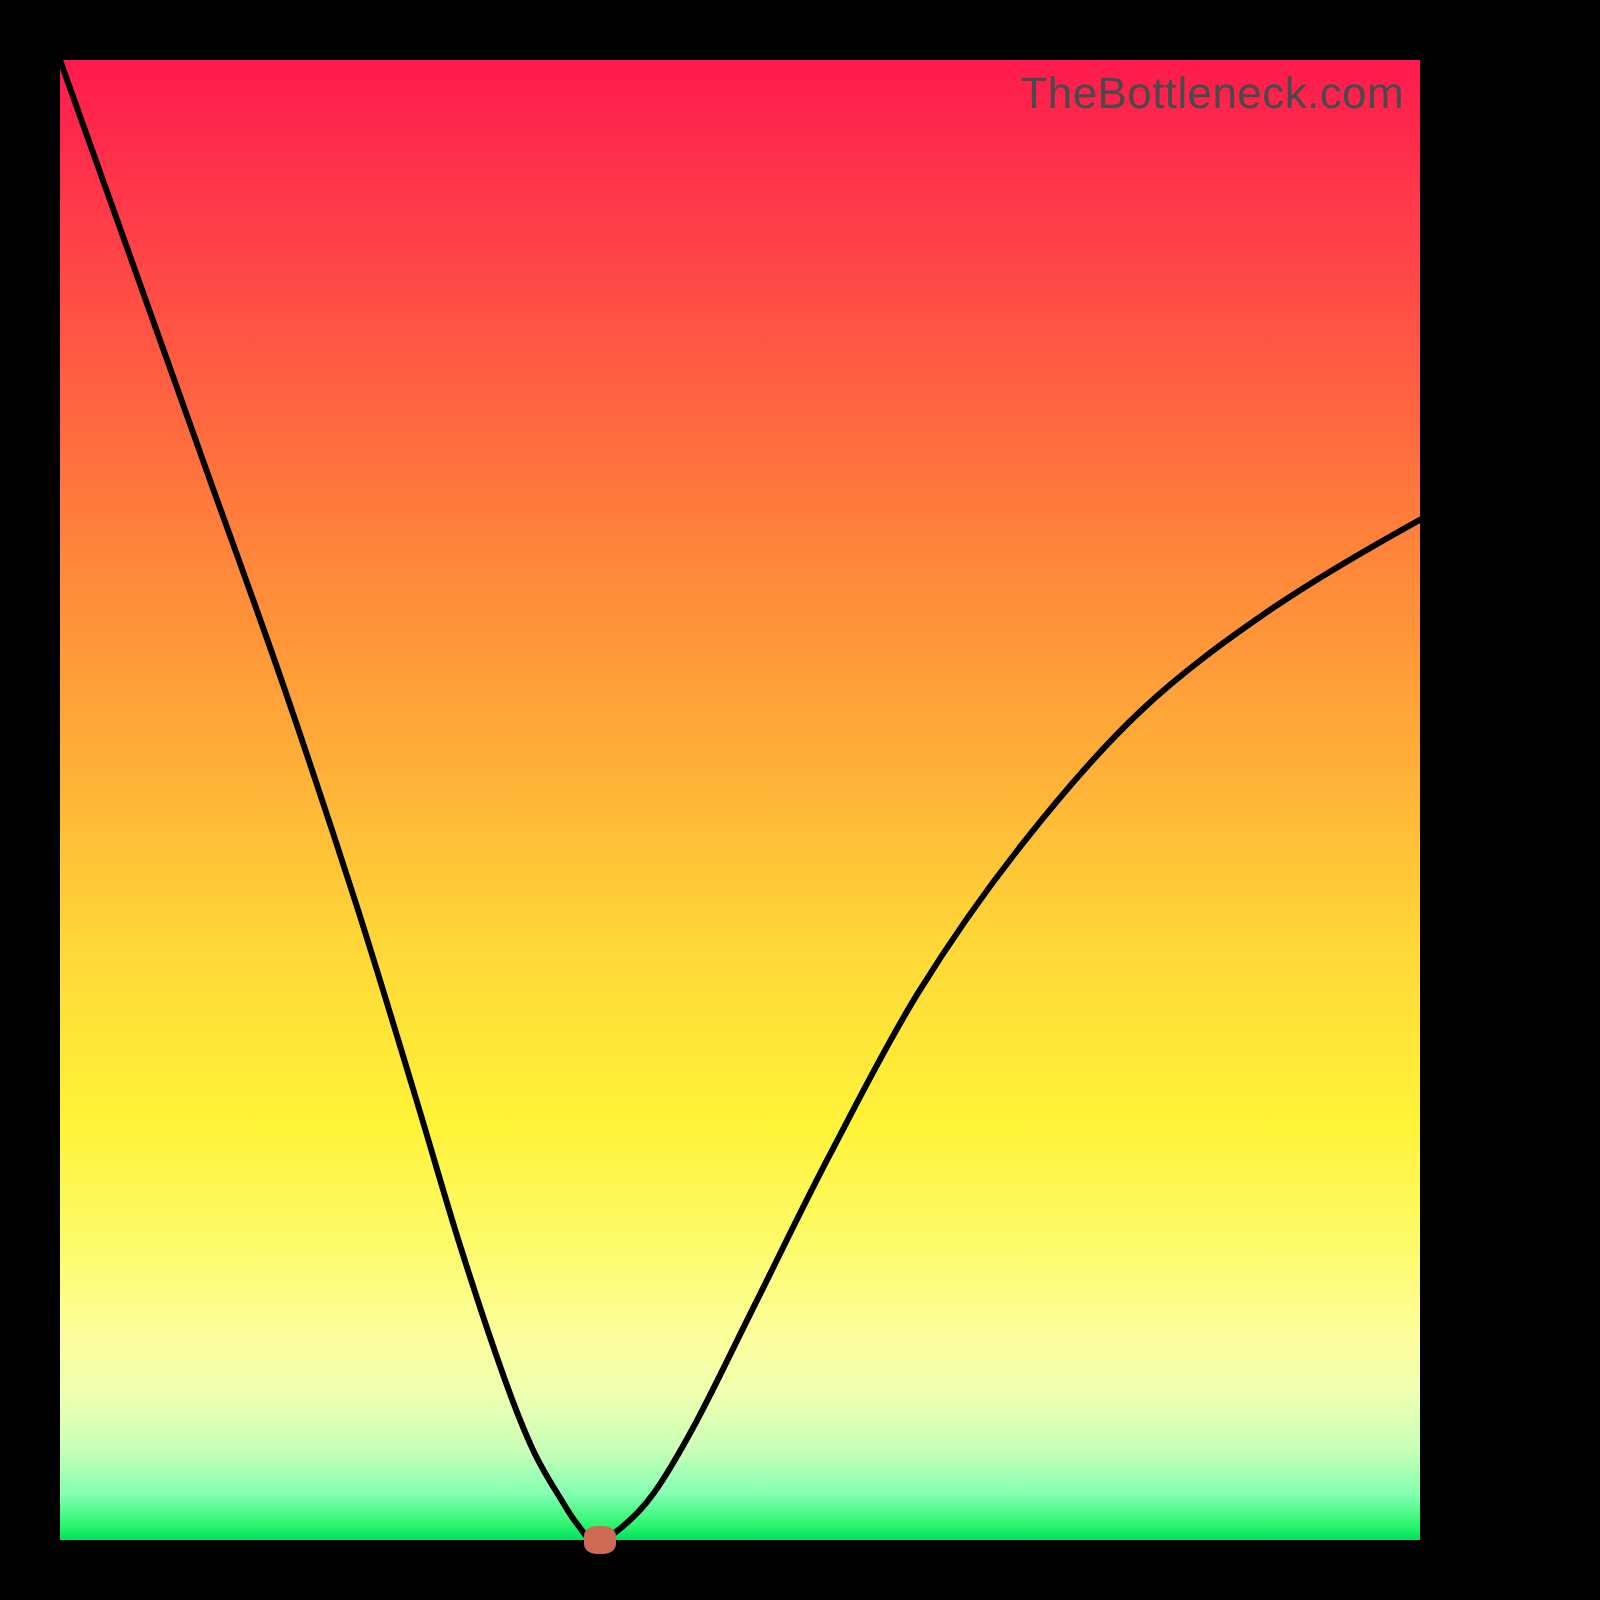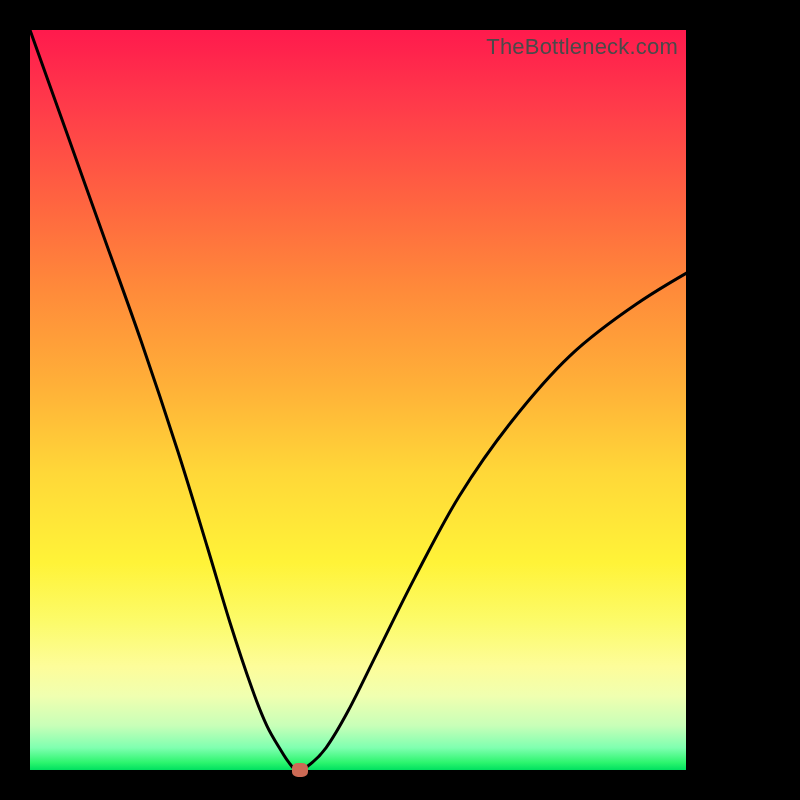--- a/index.html
+++ b/index.html
@@ -35,20 +35,21 @@
       #ffd838 60%,
       #fff338 72%,
       #fcfb6a 80%,
       #fdfd9a 86%,
       #f0ffb0 90%,
       #c8ffb8 94%,
       #7fffb0 97%,
       #2cf56e 99%,
       #00e060 100%
     );
+    padding-left: 24px;
   }
   .watermark {
     position: absolute;
     top: 4px;
     right: 8px;
     color: #4a4a4a;
     font-size: 22px;
     font-weight: 500;
     letter-spacing: 0.2px;
     user-select: none;

